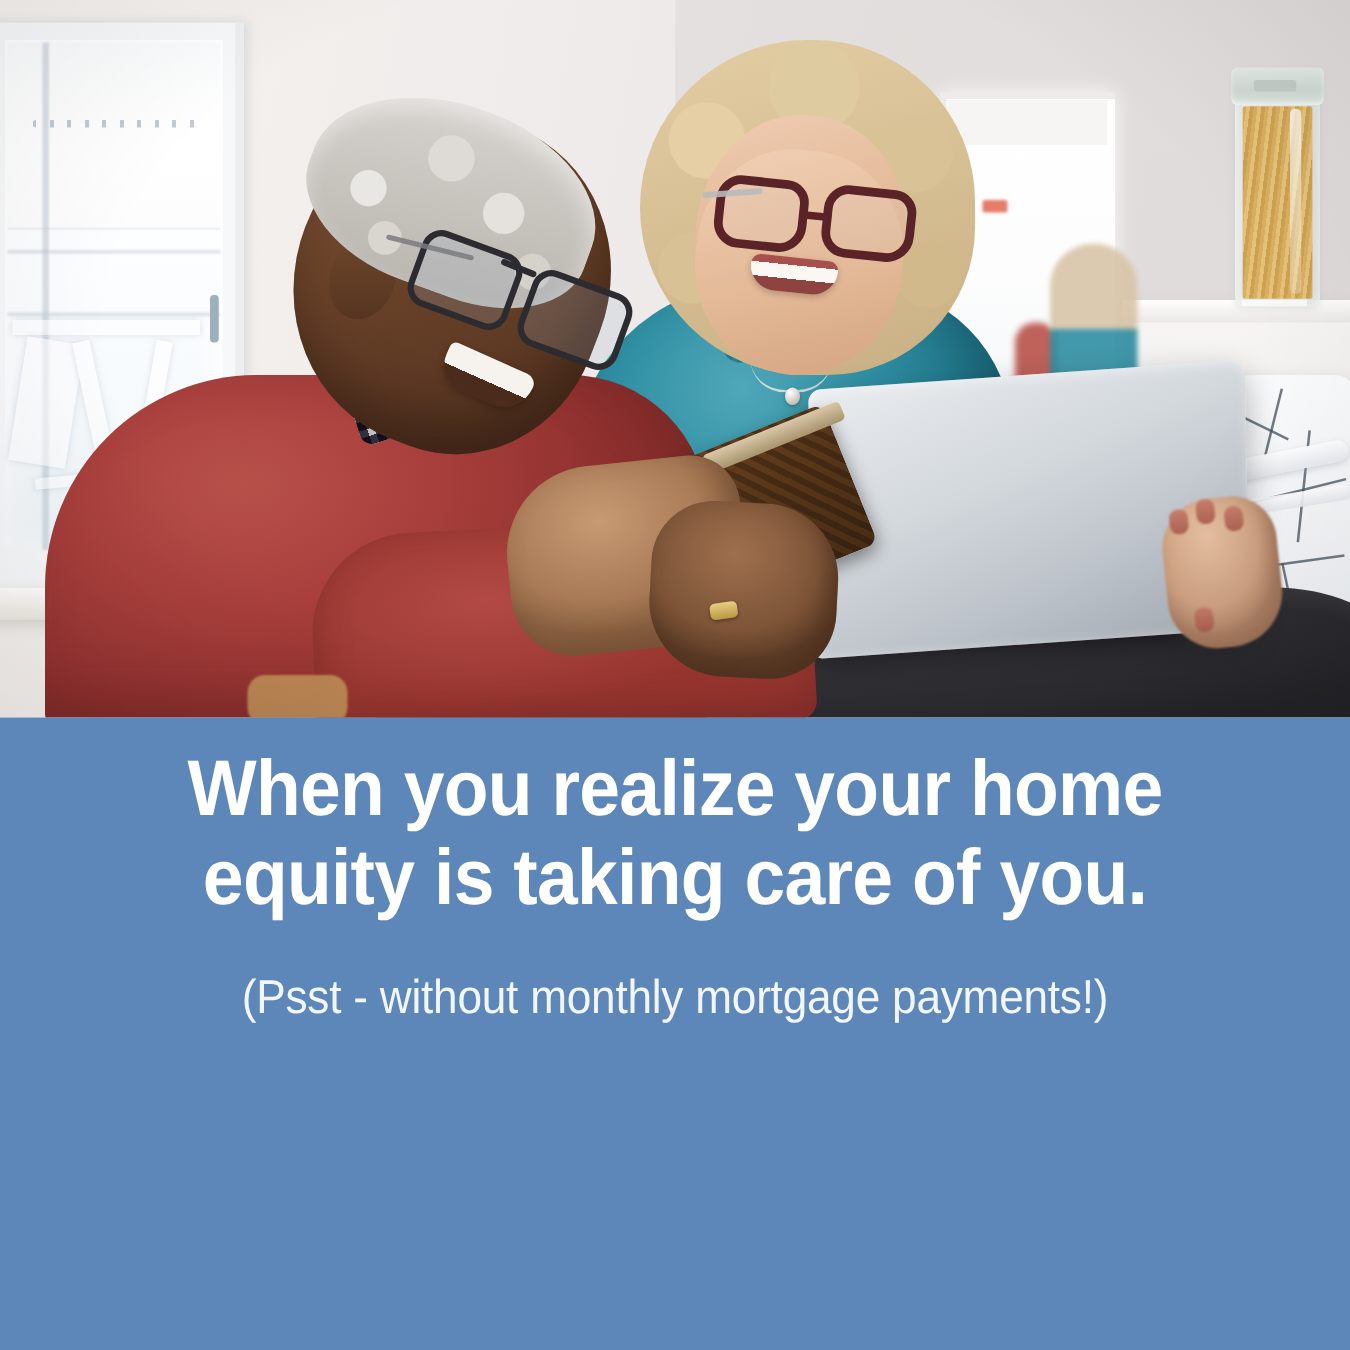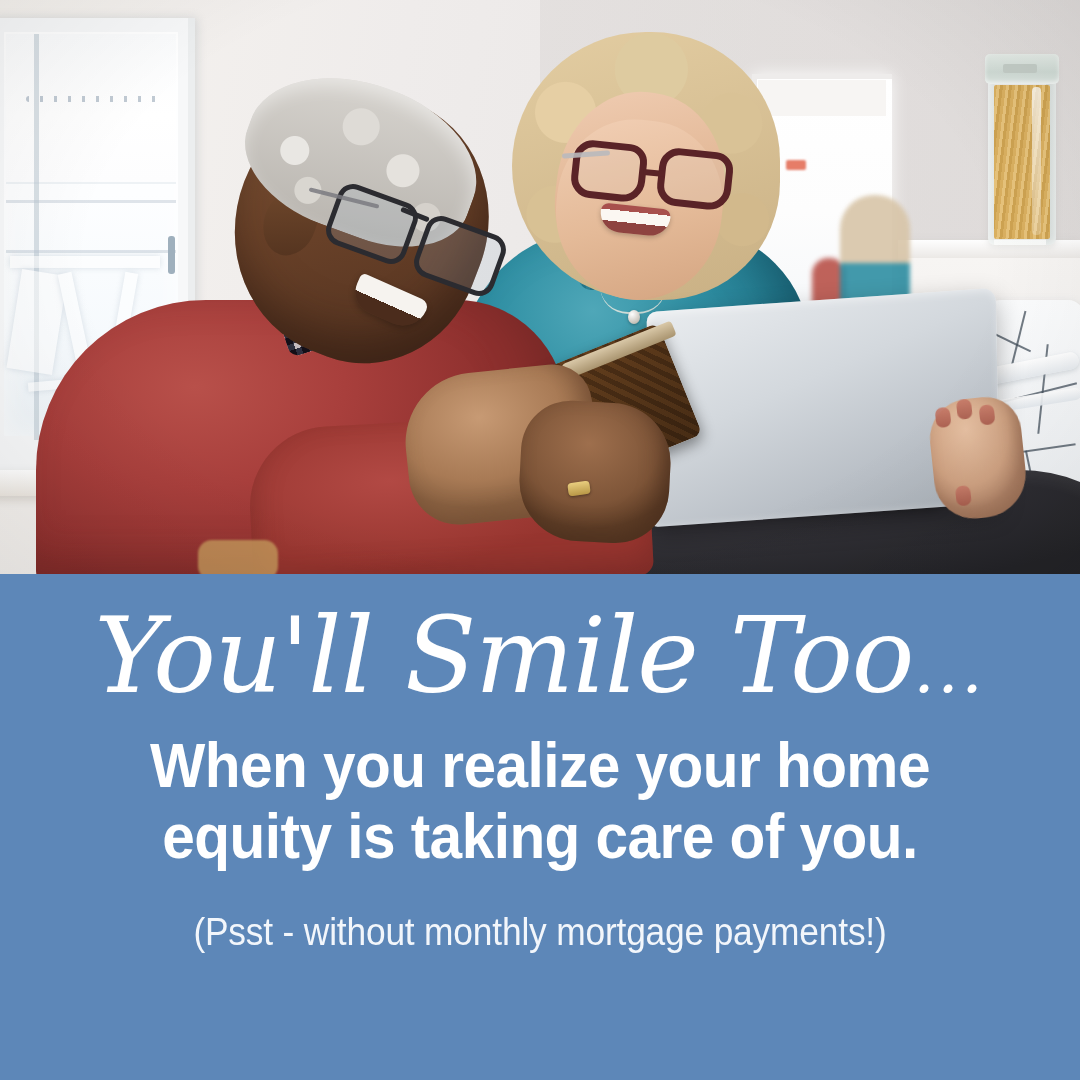--- a/index.html
+++ b/index.html
@@ -583,23 +583,20 @@
       <div class="nail" style="left:30px;top:0px;"></div>
       <div class="nail" style="left:52px;top:8px;"></div>
       <div class="nail" style="left:20px;top:86px;"></div>
     </div>
 
     <div class="photo-vignette"></div>
   </div>
 
   <div id="panel">
 
-    <div class="script">
-      <span>You'll Smile Too</span><span class="dots">...</span>
-    </div>
 
     <div class="headline">
       <div>When you realize your home</div>
       <div>equity is taking care of you.</div>
     </div>
 
     <div class="tagline">(Psst - without monthly mortgage payments!)</div>
   </div>
 
 </div>

